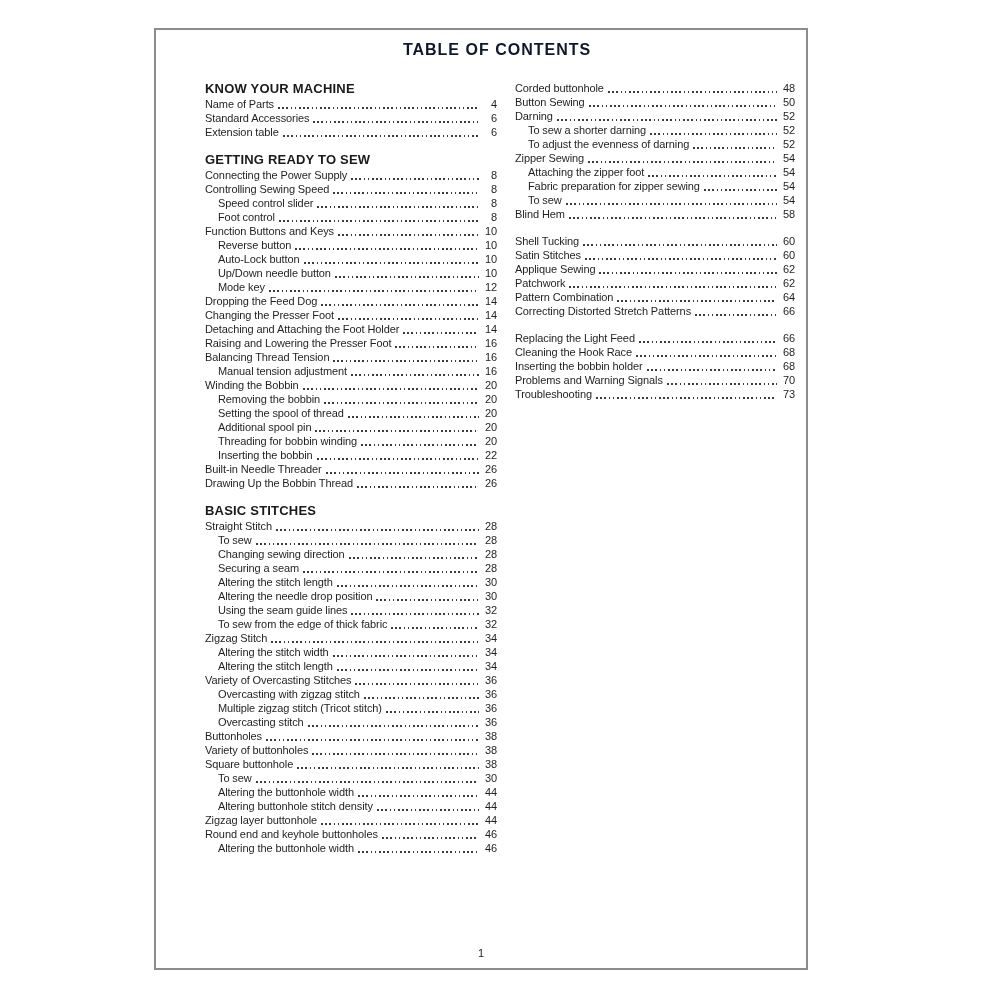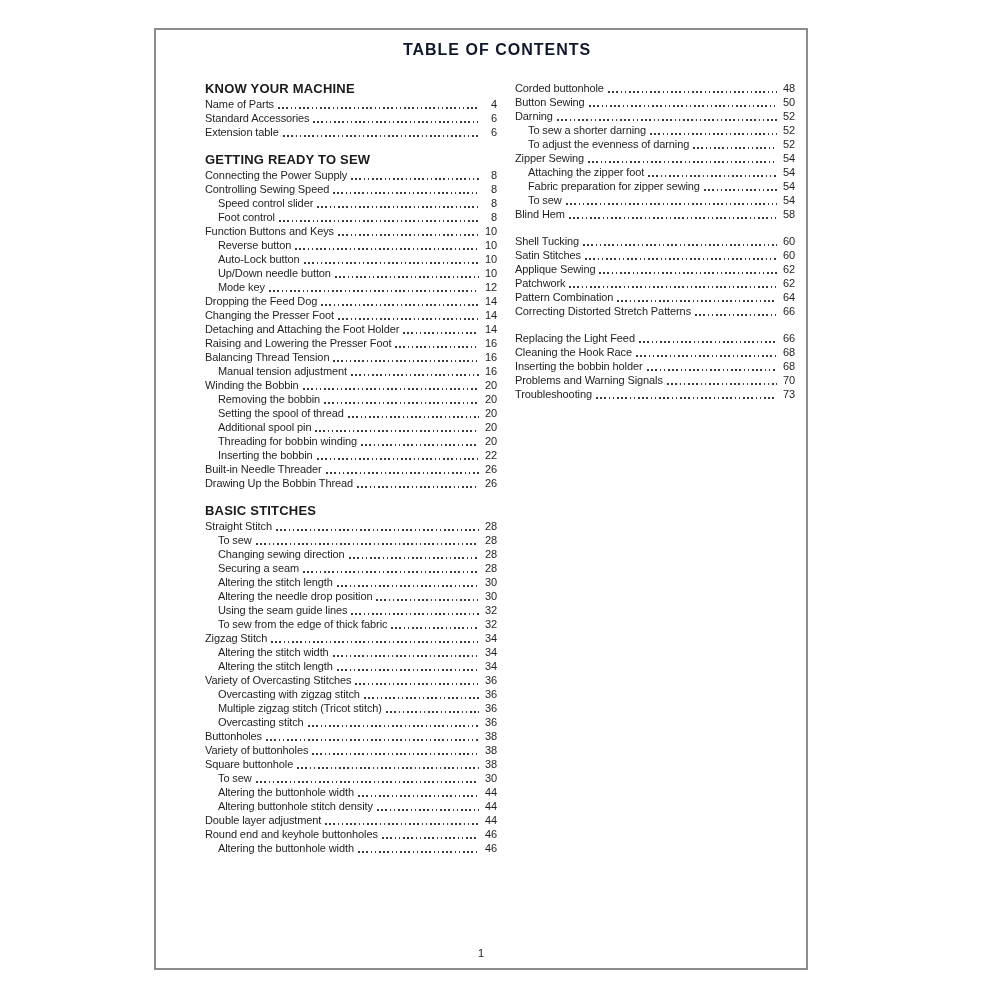--- a/index.html
+++ b/index.html
@@ -382,21 +382,21 @@
     <span class="toc-page">44</span>
   </div>
 
   <div class="toc-row indent">
     <span class="toc-label">Altering buttonhole stitch density</span>
     <span class="toc-dots"></span>
     <span class="toc-page">44</span>
   </div>
 
   <div class="toc-row">
-    <span class="toc-label">Double layer adjustment</span>
+    <span class="toc-label">Zigzag layer buttonhole</span>
     <span class="toc-dots"></span>
     <span class="toc-page">44</span>
   </div>
 
   <div class="toc-row">
     <span class="toc-label">Round end and keyhole buttonholes</span>
     <span class="toc-dots"></span>
     <span class="toc-page">46</span>
   </div>
 

